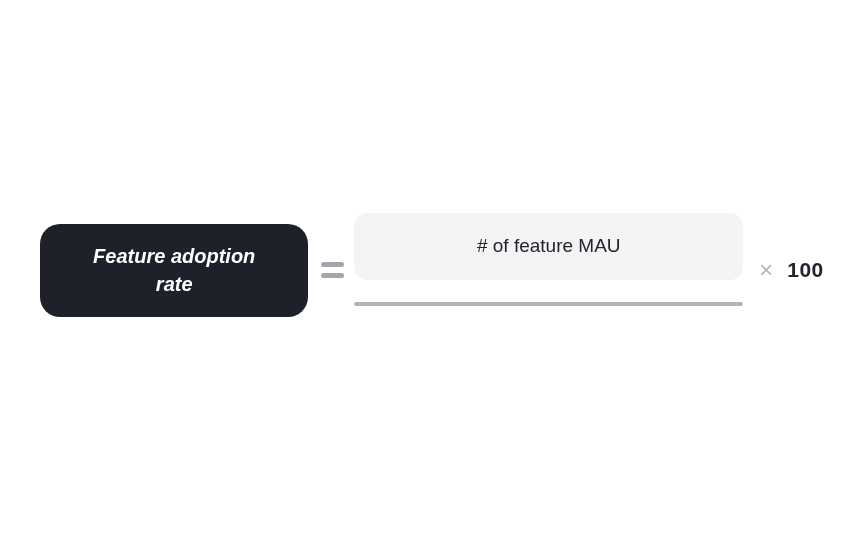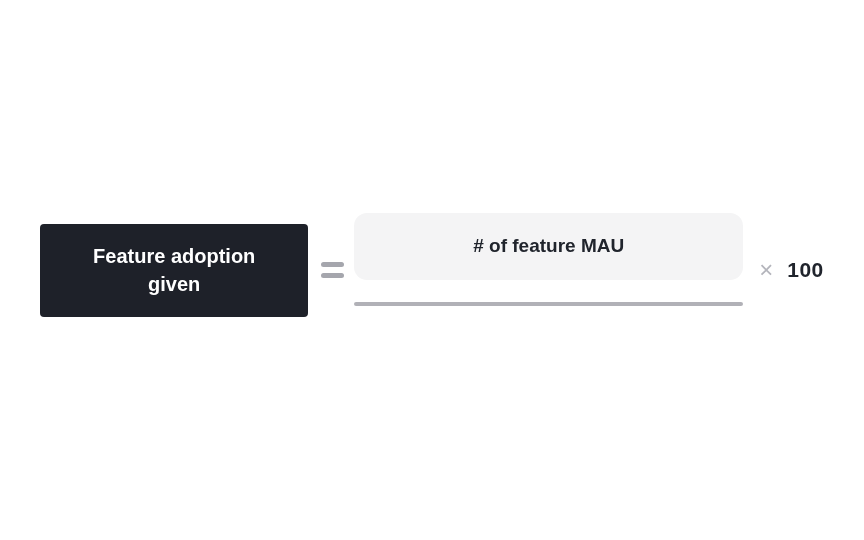--- a/index.html
+++ b/index.html
@@ -30,30 +30,31 @@
   }
   .formula-row {
     display: flex;
     align-items: center;
   }
   .label-box {
     width: 268px;
     height: 93px;
     background: var(--label-bg);
     color: var(--label-text);
-    border-radius: 4px;
+    border-radius: 20px;
     display: flex;
     flex-direction: column;
     align-items: center;
     justify-content: center;
     font-size: 20px;
     font-weight: 700;
     line-height: 28px;
     text-align: center;
     flex: none;
+    font-style: italic;
   }
   .equals {
     display: flex;
     flex-direction: column;
     gap: 6px;
     margin-left: 13px;
     margin-right: 10px;
     flex: none;
   }
   .equals .bar {
@@ -70,21 +71,21 @@
     flex: none;
   }
   .frac-box {
     height: 67px;
     background: var(--box-bg);
     border-radius: 13px;
     display: flex;
     align-items: center;
     justify-content: center;
     font-size: 19px;
-    font-weight: 700;
+    font-weight: 400;
     color: var(--box-text);
     text-align: center;
   }
   .frac-line {
     height: 4px;
     border-radius: 2px;
     background: var(--line-color);
     margin: 22px 0;
   }
   .times {
@@ -104,21 +105,21 @@
   }
 </style>
 </head>
 <body>
 
 <div class="canvas">
   <div class="formula-row">
 
     <div class="label-box">
       <span>Feature adoption</span>
-      <span>given</span>
+      <span>rate</span>
     </div>
 
     <div class="equals">
       <span class="bar"></span>
       <span class="bar"></span>
     </div>
 
     <div class="fraction">
       <div class="frac-box">
         <span># of feature MAU</span>

